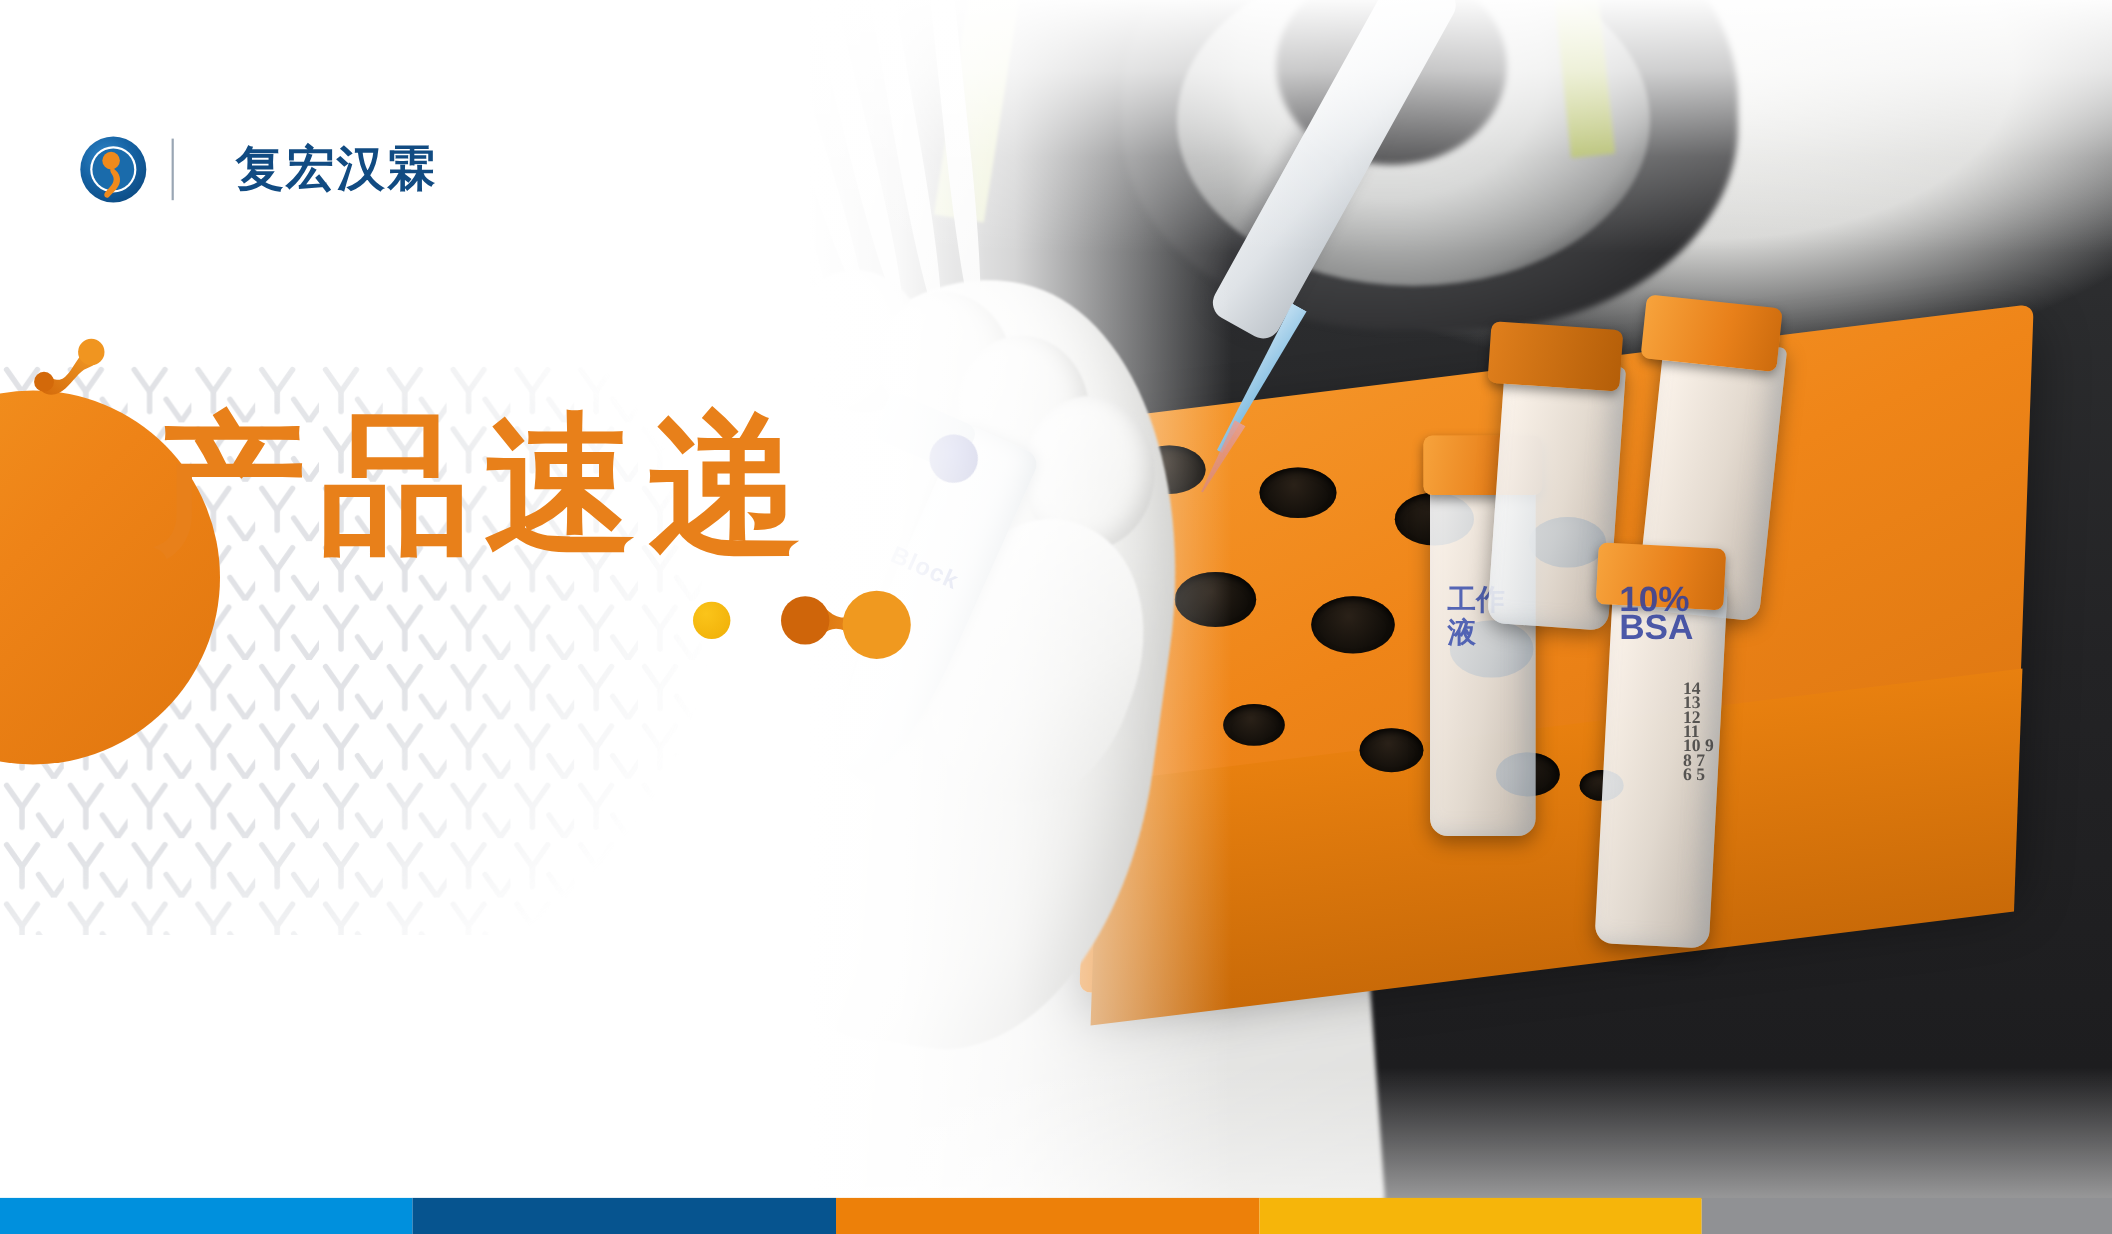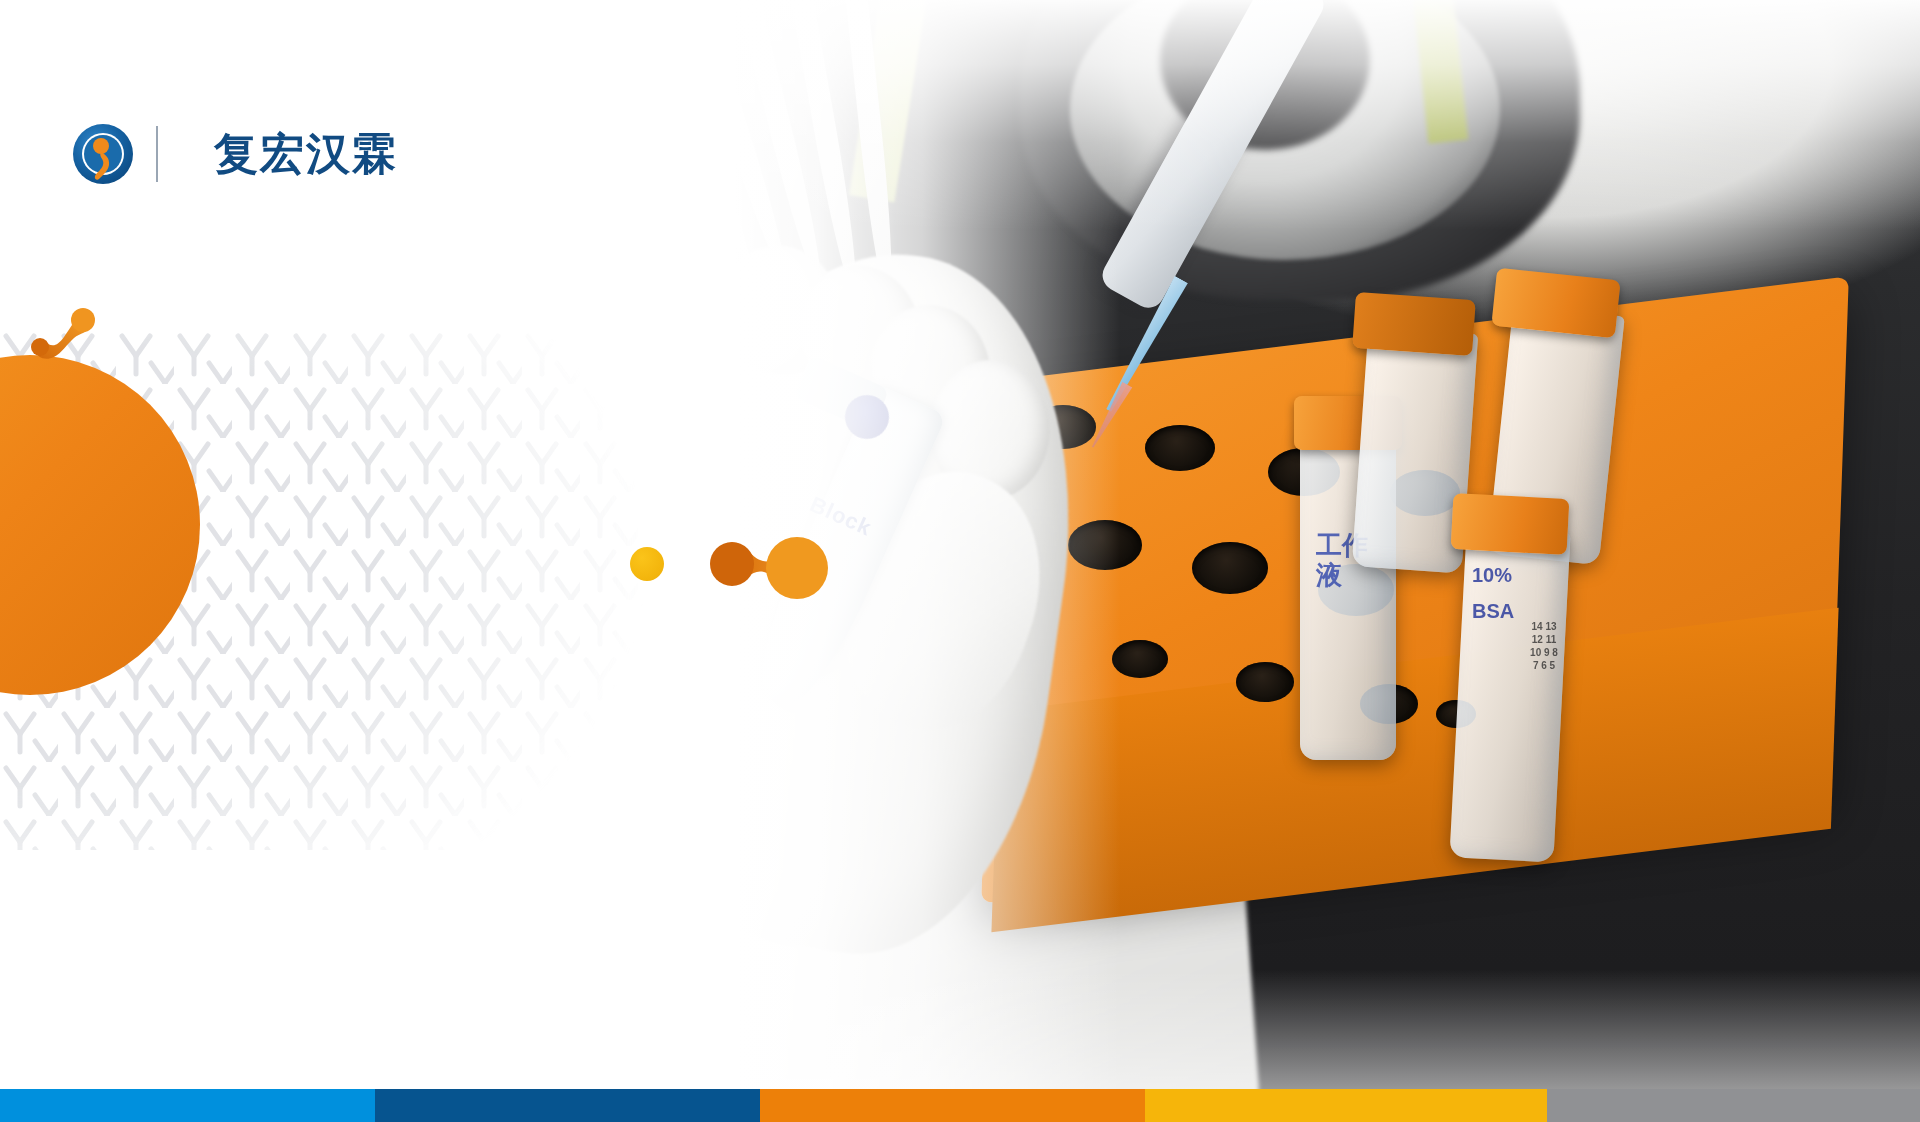--- a/index.html
+++ b/index.html
@@ -166,21 +166,21 @@
   .vcap{
     position:absolute;border-radius:8px;
     background:linear-gradient(100deg,#f7a33c,#e8801a 60%,#cc6b0d);
     box-shadow:0 4px 10px rgba(0,0,0,.4);
   }
   .vcap-dark{background:linear-gradient(100deg,#e07f1c,#b45e08);}
   .vial-text{
     position:absolute;color:#3a4fae;font-weight:700;
     font-family:"Liberation Sans",sans-serif;opacity:.85;
   }
-  .grad-marks{position:absolute;color:#2b2b2b;font-size:10px;line-height:13px;font-weight:700;opacity:.75;text-align:center;}
+  .grad-marks{position:absolute;color:#2b2b2b;font-size:16px;line-height:13px;font-weight:700;opacity:.75;text-align:left;font-family:Liberation Serif, serif;}
 
   
   .photo-fade{
     position:absolute;left:0;top:0;width:520px;height:100%;
     background:linear-gradient(90deg,#ffffff 0%,#ffffff 26%,rgba(255,255,255,.97) 42%,rgba(255,255,255,.80) 62%,rgba(255,255,255,.35) 84%,rgba(255,255,255,0) 100%);
   }
   .photo-fade-top{
     position:absolute;left:0;top:0;width:100%;height:230px;
     background:linear-gradient(180deg,rgba(255,255,255,.98) 0%,rgba(255,255,255,.75) 28%,rgba(255,255,255,.25) 62%,rgba(255,255,255,0) 100%);
   }
@@ -309,21 +309,21 @@
       <div class="vial-text" style="left:716px;top:530px;width:70px;font-size:26px;line-height:30px;">工作液</div>
 
       <div class="vial" style="left:760px;top:330px;width:110px;height:240px;transform:rotate(4deg);"></div>
       <div class="vcap vcap-dark" style="left:754px;top:296px;width:120px;height:56px;transform:rotate(4deg);"></div>
 
       <div class="vial" style="left:900px;top:310px;width:112px;height:250px;transform:rotate(6deg);"></div>
       <div class="vcap" style="left:894px;top:274px;width:124px;height:58px;transform:rotate(6deg);"></div>
 
       <div class="vial" style="left:858px;top:530px;width:104px;height:330px;transform:rotate(3deg);"></div>
       <div class="vcap" style="left:852px;top:496px;width:116px;height:56px;transform:rotate(3deg);"></div>
-      <div class="vial-text" style="left:872px;top:557px;width:86px;font-size:20px;line-height:36px;color:#2f3f9e;">10% BSA</div>
+      <div class="vial-text" style="left:872px;top:531px;width:86px;font-size:32px;line-height:26px;color:#2f3f9e;">10% BSA</div>
       <div class="grad-marks" style="left:930px;top:620px;width:28px;">14 13 12 11 10 9 8 7 6 5</div>
 
       <div class="photo-fade"></div>
       <div class="photo-fade-top"></div>
       <div class="photo-fade-bottom"></div>
     </div>
   </div>
 
   <div class="ypattern">
     <svg width="660" height="520" viewBox="0 0 660 520" xmlns="http://www.w3.org/2000/svg" aria-hidden="true">
@@ -393,20 +393,21 @@
         <circle cx="31" cy="31" r="19" fill="#1a6bab"></circle>
         <circle cx="29" cy="23" r="8" fill="#f08a1c"></circle>
         <path d="M29 29 C26 34 33 36 31 42 C29.5 47 25 49 23 53
                  C22 56 25 58 27 56 C31 52 36 48 37 42 C38 35 33 31 29 29 Z" fill="#f08a1c"></path>
       </svg>
     </div>
     <div class="logo-divider"></div>
     <div class="logo-cn">复宏汉霖</div>
   </div>
 
+  <div class="title-cn">产品速递</div>
 
   <div class="bottom-bar">
     <div class="bar-seg" style="background: rgb(0, 144, 221); width: 375px;"></div>
     <div class="bar-seg" style="background: rgb(6, 84, 143); width: 385px;"></div>
     <div class="bar-seg" style="background: rgb(237, 128, 9); width: 385px;"></div>
     <div class="bar-seg" style="background: rgb(246, 181, 10); width: 402px;"></div>
     <div class="bar-seg" style="background: rgb(144, 145, 148); width: 373px;"></div>
   </div>
 
 </div>

